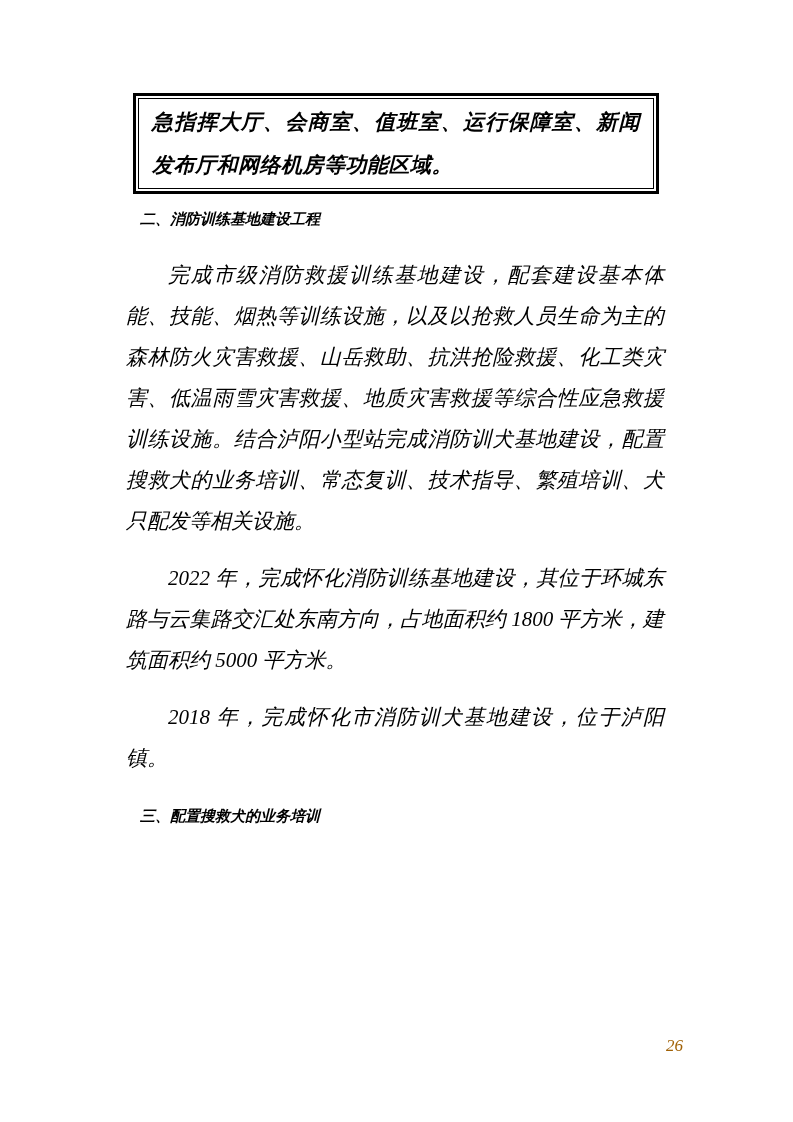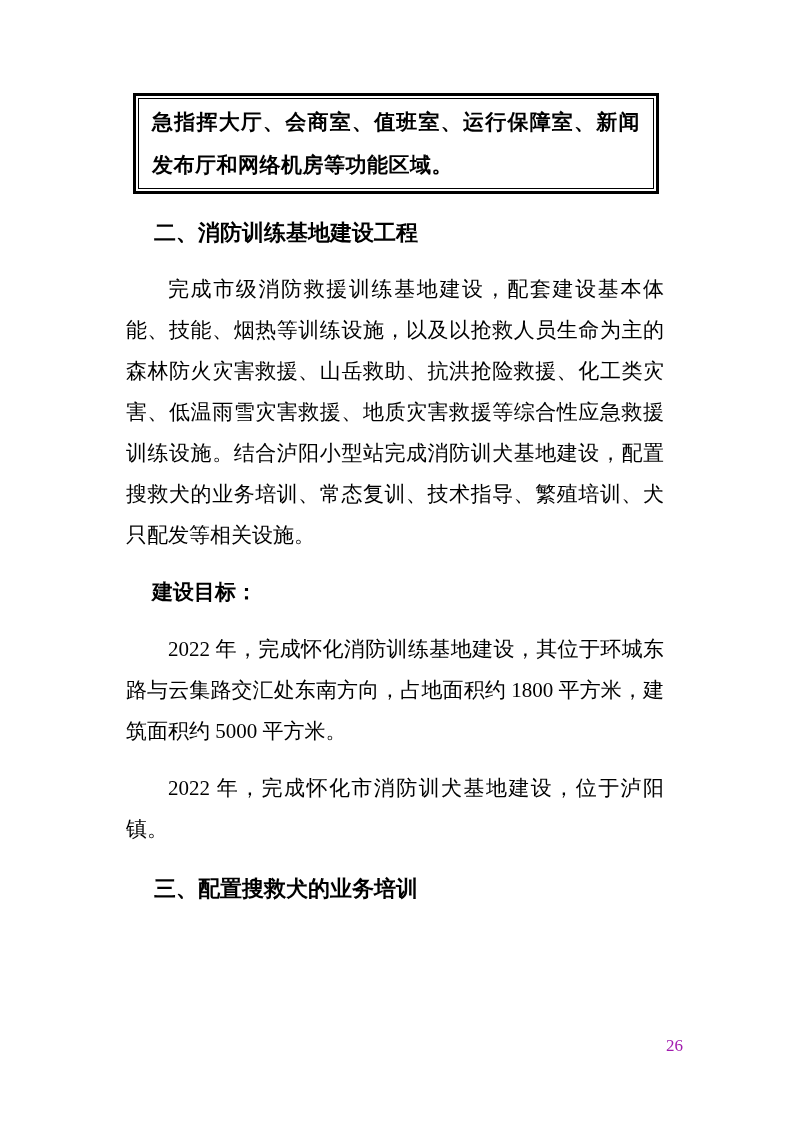--- a/index.html
+++ b/index.html
@@ -14,20 +14,21 @@
     overflow: hidden;
     color: #000000;
     font-family: "Liberation Serif", "DejaVu Serif", serif;
   }
   .page {
     position: absolute;
     inset: 0;
     box-sizing: border-box;
     padding: 93px 113px 12px 110px;
     background: #ffffff;
+    font-style: italic;
   }
   
   .boxed-note {
     margin: 0 21px 2px 23px;
     border: 3px solid #000000;
     padding: 2px;
   }
   .boxed-note-inner {
     border: 1px solid #000000;
     padding: 1px 13px 2px 13px;
@@ -35,24 +36,24 @@
   .boxed-note-text {
     margin: 0;
     font-family: "Liberation Sans", "DejaVu Sans", sans-serif;
     font-weight: bold;
     font-size: 21px;
     line-height: 43px;
     text-align: justify;
     letter-spacing: 0.5px;
   }
   .section-heading {
-    margin: 18px 0 0 0;
+    margin: 4px 0 0 0;
     font-family: "Liberation Sans", "DejaVu Sans", sans-serif;
     font-weight: bold;
-    font-size: 22px;
+    font-size: 15px;
     line-height: 41px;
     text-indent: 2em;
   }
   .body-para {
     margin: 16px;
     font-size: 21px;
     line-height: 41px;
     text-align: justify;
     text-indent: 2em;
     font-family: "Liberation Serif", "DejaVu Serif", serif;
@@ -64,42 +65,41 @@
     font-weight: bold;
     text-indent: 2em;
     font-family: "Liberation Serif", "DejaVu Serif", serif;
   }
   .page-number {
     position: absolute;
     top: 1036px;
     left: 666px;
     font-size: 17px;
     font-family: "Liberation Serif", "DejaVu Serif", serif;
-    color: #a21caf;
+    color: #a16207;
   }
 </style>
 </head>
 <body>
 
 <div class="page">
 
   <div class="boxed-note">
     <div class="boxed-note-inner">
       <p class="boxed-note-text">急指挥大厅、会商室、值班室、运行保障室、新闻发布厅和网络机房等功能区域。</p>
     </div>
   </div>
 
   <h2 class="section-heading">二、消防训练基地建设工程</h2>
 
   <p class="body-para">完成市级消防救援训练基地建设，配套建设基本体能、技能、烟热等训练设施，以及以抢救人员生命为主的森林防火灾害救援、山岳救助、抗洪抢险救援、化工类灾害、低温雨雪灾害救援、地质灾害救援等综合性应急救援训练设施。结合泸阳小型站完成消防训犬基地建设，配置搜救犬的业务培训、常态复训、技术指导、繁殖培训、犬只配发等相关设施。</p>
 
-  <p class="goals-label">建设目标：</p>
 
   <p class="body-para">2022 年，完成怀化消防训练基地建设，其位于环城东路与云集路交汇处东南方向，占地面积约 1800 平方米，建筑面积约 5000 平方米。</p>
 
-  <p class="body-para">2022 年，完成怀化市消防训犬基地建设，位于泸阳镇。</p>
+  <p class="body-para">2018 年，完成怀化市消防训犬基地建设，位于泸阳镇。</p>
 
   <h2 class="section-heading">三、配置搜救犬的业务培训</h2>
 
 
   <div class="page-number">26</div>
 
 </div>
 
 </body></html>

